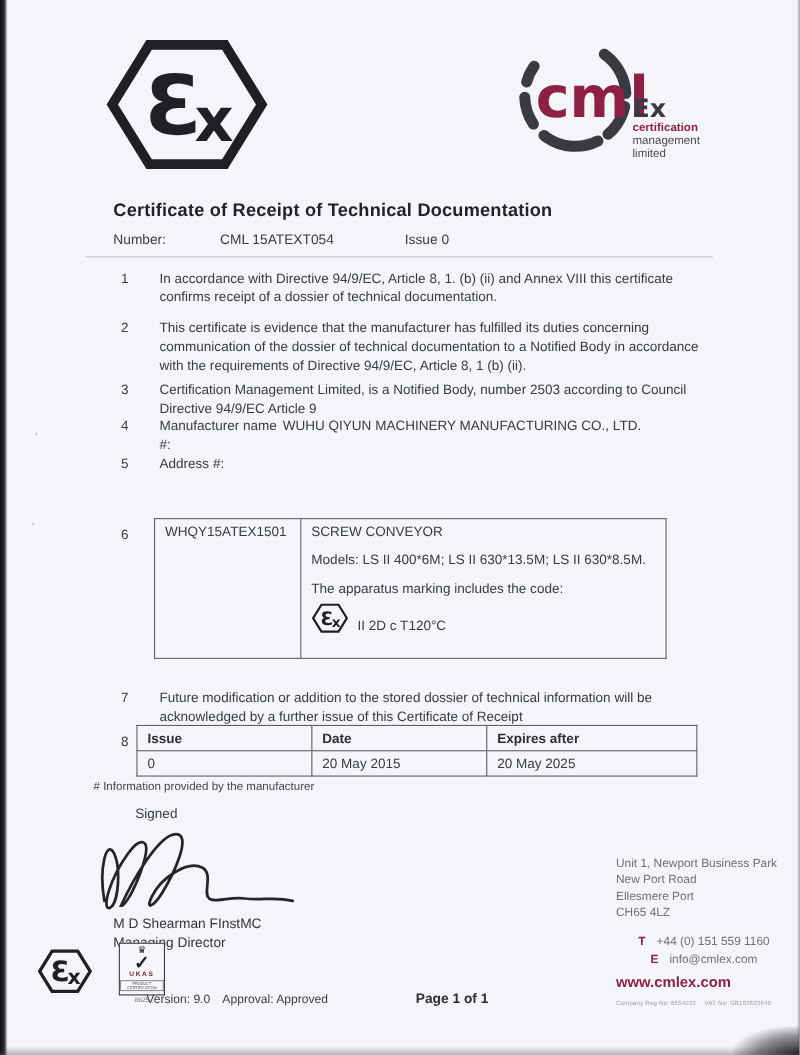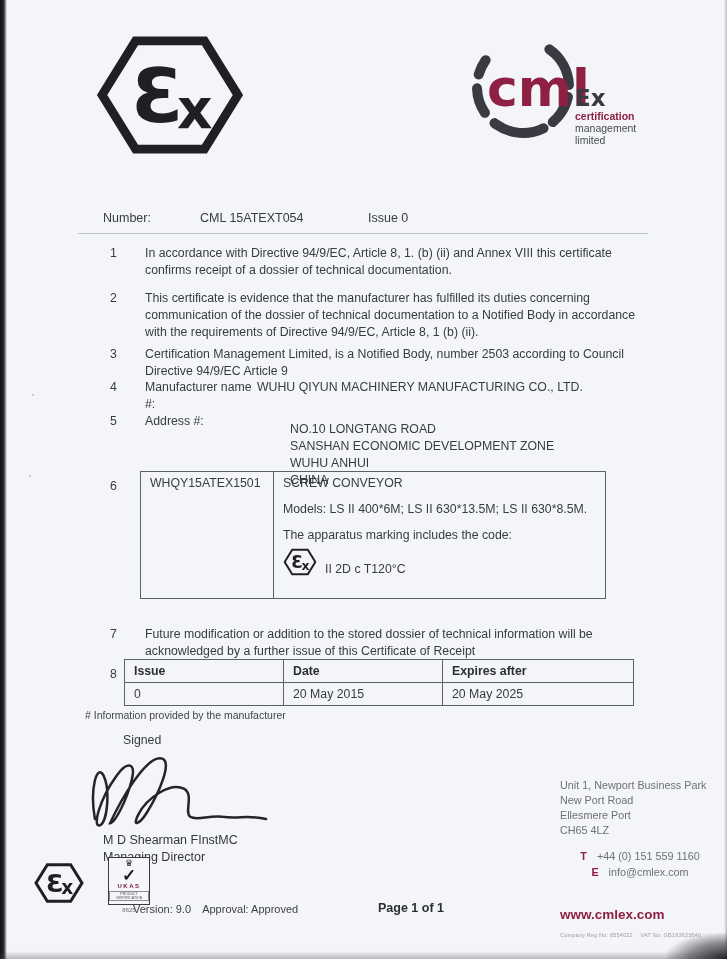--- a/index.html
+++ b/index.html
@@ -45,21 +45,21 @@
   .ukas-name{font-size:6px;letter-spacing:1.5px;color:#6d2030;font-weight:bold;line-height:7px;}
   .ukas-sub{font-size:3.5px;color:#4a4c54;text-align:center;line-height:4px;margin-top:1px;
             border:1px solid #8a8c94;padding:0 1px;}
   .ukas-num{font-size:6px;color:#6d6f78;text-align:center;margin-top:2px;}
 
   
   .contact{position:absolute;left:560px;top:778px;width:160px;}
   .addr{font-size:10.8px;line-height:15px;color:#6e707a;}
   .crow{font-size:10.8px;line-height:16px;color:#6e707a;text-align:center;}
   .clabel{font-weight:bold;margin-right:7px;}
-  .site{font-size:13.5px;font-weight:bold;margin-top:27px;}
+  .site{font-size:13.5px;font-weight:bold;margin-top:5px;}
   .reg{font-size:5.5px;color:#9a9ca6;margin-top:10px;letter-spacing:.2px;}
 </style>
 </head>
 <body>
 
 <div class="page">
 
   <svg width="0" height="0" style="position:absolute" aria-hidden="true">
     <symbol id="exmark" viewBox="0 0 150 126">
       <path d="M6 63 L40 8 L110 8 L144 63 L110 118 L40 118 Z" fill="none" stroke="#1f2026" stroke-width="9"></path>
@@ -85,20 +85,21 @@
       <text x="20" y="72" font-size="52" font-weight="bold" fill="#8e2044" font-family="'DejaVu Sans',sans-serif">cml</text>
       <text x="108" y="72" font-size="23" font-weight="600" fill="#3a3a42" font-family="'DejaVu Sans',sans-serif">Ex</text>
     </svg>
     <div class="cml-lines abs" style="left:108px;top:76px;">
       <div style="color:#8e2044;font-weight:bold;">certification</div>
       <div style="color:#4a4c54;">management</div>
       <div style="color:#4a4c54;">limited</div>
     </div>
   </div>
 
+  <div class="abs title" style="left:103px;top:182px;">Certificate of Receipt of Technical Documentation</div>
   <div class="abs numrow" style="left:103px;top:211px;">Number:</div>
   <div class="abs numrow" style="left:200px;top:211px;">CML 15ATEXT054</div>
   <div class="abs numrow" style="left:368px;top:211px;">Issue 0</div>
   <div class="rule" style="left:78px;top:233px;width:570px;"></div>
 
   <div class="clause body-t" style="left:110px;top:245px;">
     <div class="n">1</div>
     <div class="txt">In accordance with Directive 94/9/EC, Article 8, 1. (b) (ii) and Annex VIII this certificate confirms receipt of a dossier of technical documentation.</div>
   </div>
 
@@ -114,26 +115,20 @@
 
   <div class="clause body-t" style="left:110px;top:379px;">
     <div class="n">4</div>
     <div style="width:112px;">Manufacturer name #:</div>
     <div style="width:345px;">WUHU QIYUN MACHINERY MANUFACTURING CO., LTD.</div>
   </div>
 
   <div class="clause body-t" style="left:110px;top:413px;">
     <div class="n">5</div>
     <div style="width:145px;">Address #:</div>
-    <div style="width:330px;margin-top:8px;">
-      <div>NO.10 LONGTANG ROAD</div>
-      <div>SANSHAN ECONOMIC DEVELOPMENT ZONE</div>
-      <div>WUHU ANHUI</div>
-      <div>CHINA</div>
-    </div>
   </div>
 
   <div class="abs body-t" style="left:110px;top:478px;">6</div>
   <table class="tbl" style="left:140px;top:471px;width:466px;">
     <tbody>
     <tr>
       <td style="height:118px;">WHQY15ATEX1501</td>
       <td class="eqcell">
         <p>SCREW CONVEYOR</p>
         <p>Models: LS II 400*6M; LS II 630*13.5M; LS II 630*8.5M.</p>

